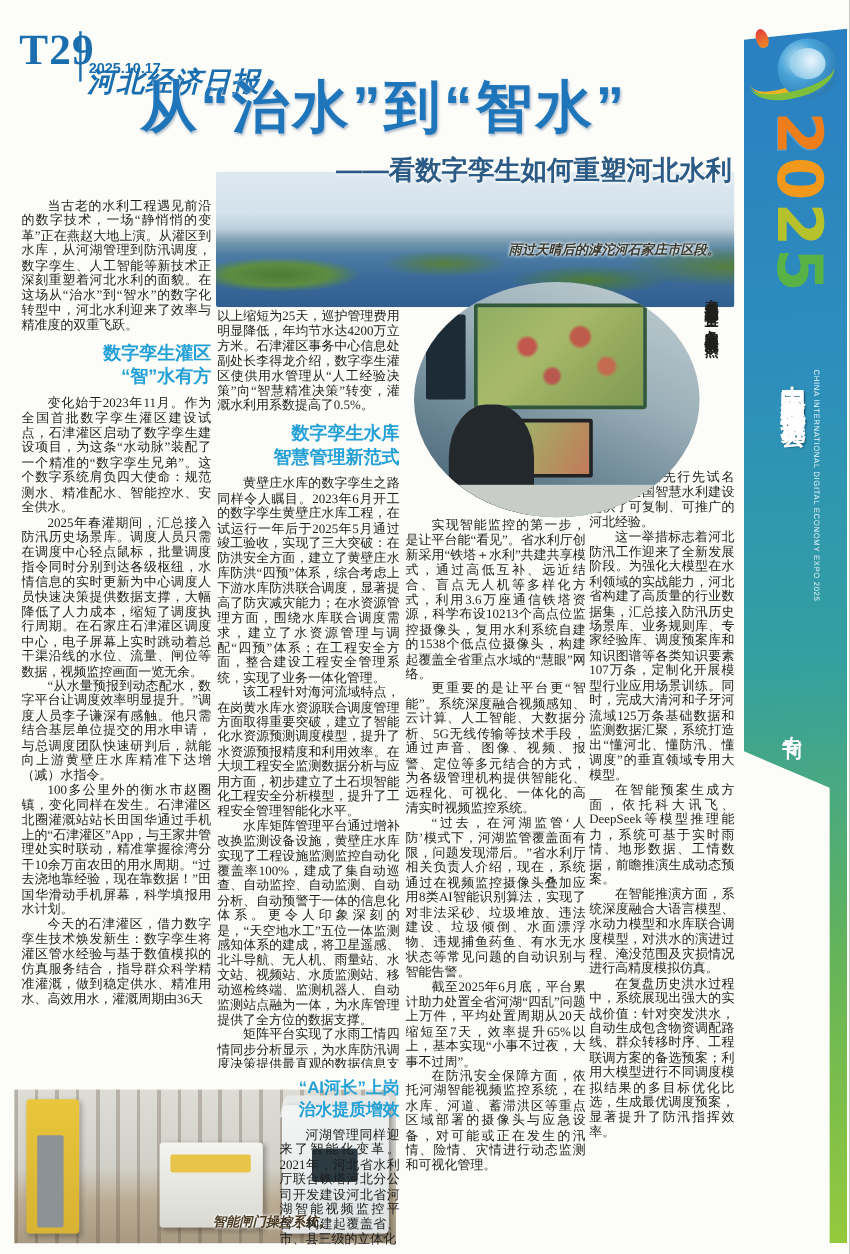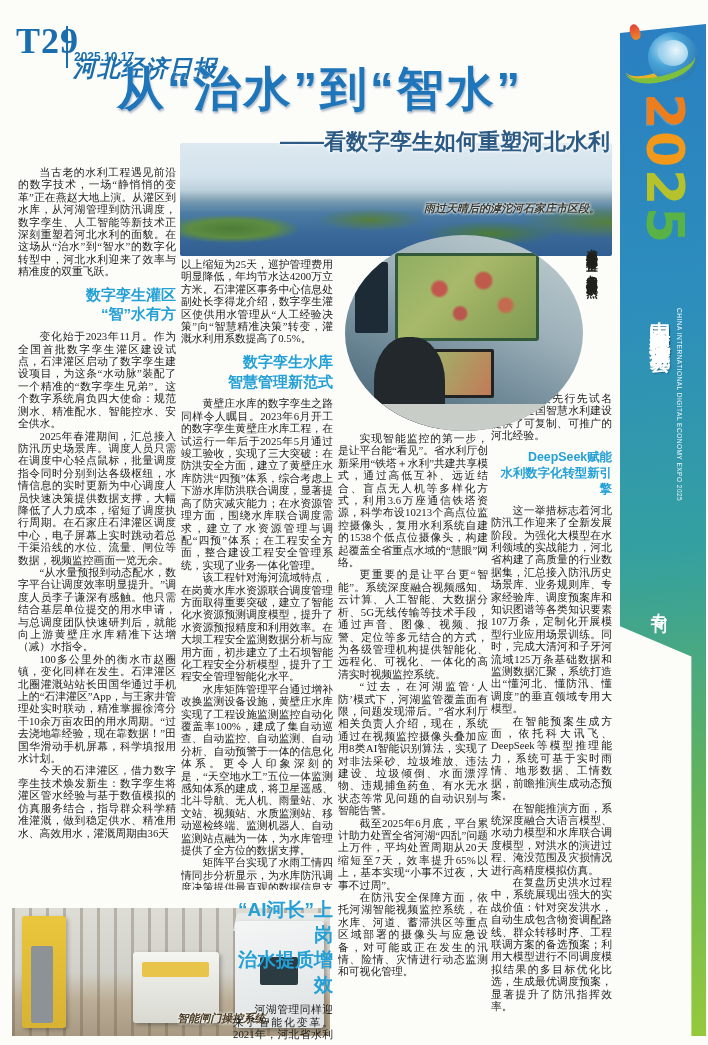--- a/index.html
+++ b/index.html
@@ -95,21 +95,21 @@
     color:#4a3b22;text-shadow:0 0 3px #fff,0 0 3px #fff;}
 
   
   .col{position:absolute;z-index:2;font-family:"Liberation Serif",serif;font-size:10.8px;line-height:12.4px;
     color:#1c1c1c;text-align:justify;overflow:hidden;}
   .col p{margin:0;text-indent:2em;}
   .col p.cont{text-indent:0;}
   .sec-h{font-family:"Liberation Sans",sans-serif;color:#23a0d6;font-weight:bold;text-align:right;
     line-height:1.32;margin:7px 0 6px 0;}
   .sec-h.sz1{font-size:15px;}
-  .sec-h.sz2{font-size:19px;}
+  .sec-h.sz2{font-size:14px;}
   .sec-h.sz3{font-size:12.4px;}
   #col1{left:18px;top:166px;width:158px;height:740px;}
   #col2{left:181px;top:258px;width:152px;height:632px;}
   #col2b{left:233px;top:890px;width:100px;height:152px;}
   #col3{left:338px;top:432px;width:150px;height:611px;}
   #col4{left:491px;top:392px;width:121px;height:652px;}
 </style>
 </head>
 <body>
 
@@ -204,24 +204,20 @@
     <p>实现智能监控的第一步，是让平台能“看见”。省水利厅创新采用“铁塔＋水利”共建共享模式，通过高低互补、远近结合、盲点无人机等多样化方式，利用3.6万座通信铁塔资源，科学布设10213个高点位监控摄像头，复用水利系统自建的1538个低点位摄像头，构建起覆盖全省重点水域的“慧眼”网络。</p>
     <p>更重要的是让平台更“智能”。系统深度融合视频感知、云计算、人工智能、大数据分析、5G无线传输等技术手段，通过声音、图像、视频、报警、定位等多元结合的方式，为各级管理机构提供智能化、远程化、可视化、一体化的高清实时视频监控系统。</p>
     <p>“过去，在河湖监管‘人防’模式下，河湖监管覆盖面有限，问题发现滞后。”省水利厅相关负责人介绍，现在，系统通过在视频监控摄像头叠加应用8类AI智能识别算法，实现了对非法采砂、垃圾堆放、违法建设、垃圾倾倒、水面漂浮物、违规捕鱼药鱼、有水无水状态等常见问题的自动识别与智能告警。</p>
     <p>截至2025年6月底，平台累计助力处置全省河湖“四乱”问题上万件，平均处置周期从20天缩短至7天，效率提升65%以上，基本实现“小事不过夜，大事不过周”。</p>
     <p>在防汛安全保障方面，依托河湖智能视频监控系统，在水库、河道、蓄滞洪区等重点区域部署的摄像头与应急设备，对可能或正在发生的汛情、险情、灾情进行动态监测和可视化管理。</p>
 
   </div>
 
   <div class="col" id="col4">
     <p class="cont">知体系建设先行先试名单，为全国智慧水利建设提供了可复制、可推广的河北经验。</p>
-    <div class="sec-h sz3">
-      <span>DeepSeek赋能</span><br>
-      <span>水利数字化转型新引擎</span>
-    </div>
     <p>这一举措标志着河北防汛工作迎来了全新发展阶段。为强化大模型在水利领域的实战能力，河北省构建了高质量的行业数据集，汇总接入防汛历史场景库、业务规则库、专家经验库、调度预案库和知识图谱等各类知识要素107万条，定制化开展模型行业应用场景训练。同时，完成大清河和子牙河流域125万条基础数据和监测数据汇聚，系统打造出“懂河北、懂防汛、懂调度”的垂直领域专用大模型。</p>
     <p>在智能预案生成方面，依托科大讯飞、DeepSeek等模型推理能力，系统可基于实时雨情、地形数据、工情数据，前瞻推演生成动态预案。</p>
     <p>在智能推演方面，系统深度融合大语言模型、水动力模型和水库联合调度模型，对洪水的演进过程、淹没范围及灾损情况进行高精度模拟仿真。</p>
     <p>在复盘历史洪水过程中，系统展现出强大的实战价值：针对突发洪水，自动生成包含物资调配路线、群众转移时序、工程联调方案的备选预案；利用大模型进行不同调度模拟结果的多目标优化比选，生成最优调度预案，显著提升了防汛指挥效率。</p>
 
   </div>
 
 </div>
 
 </body></html>

